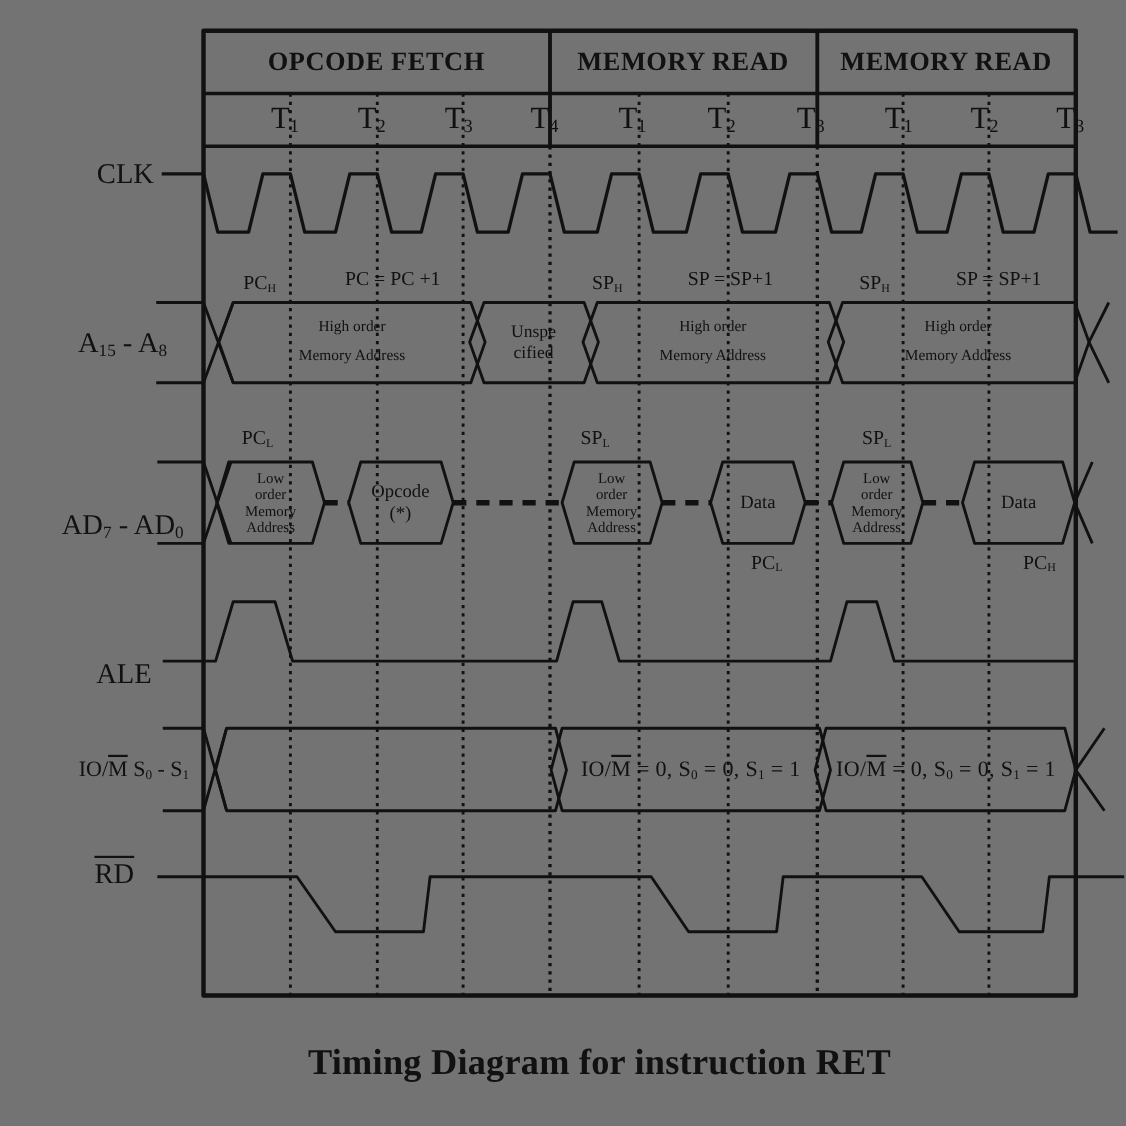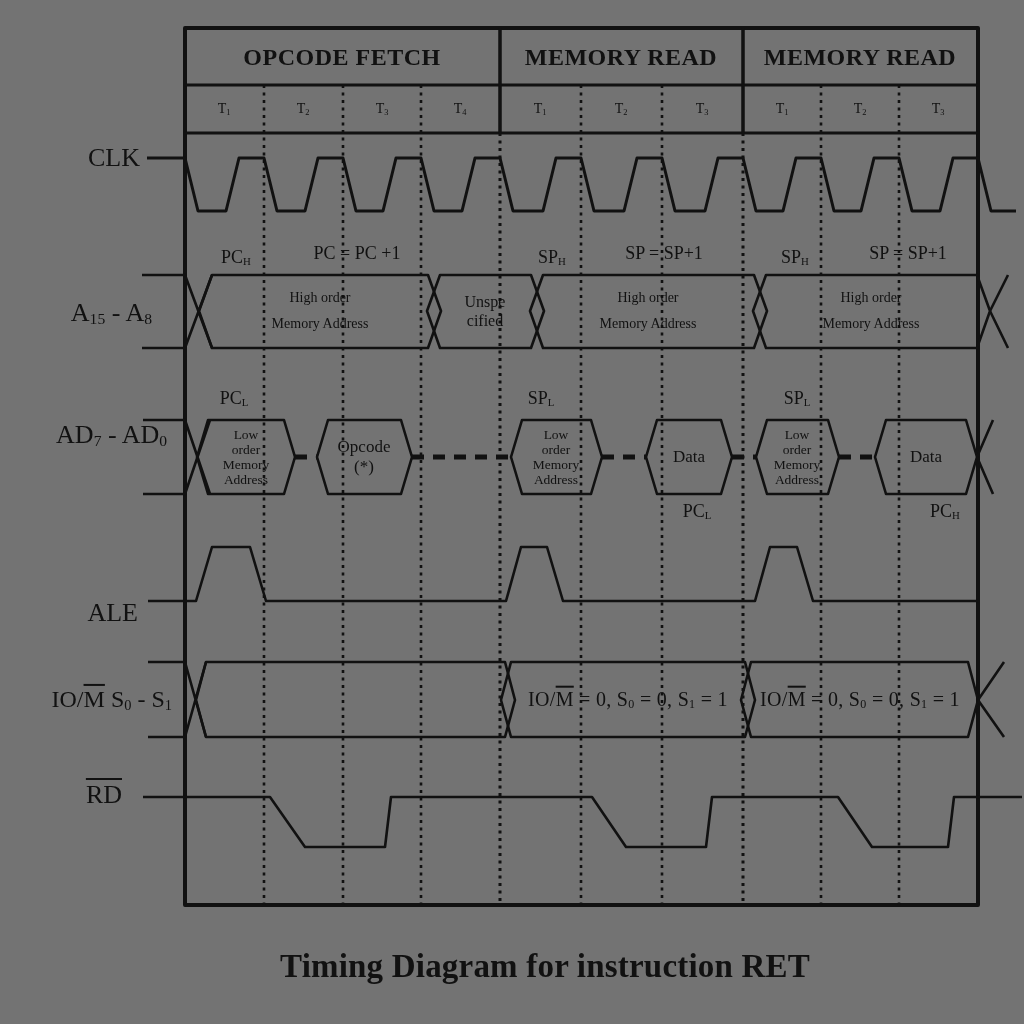--- a/index.html
+++ b/index.html
@@ -4,23 +4,23 @@
 <style>
   html,body{margin:0;padding:0;background:#fff;}
   #stage{position:relative;width:1024px;height:1024px;background:#737373;overflow:hidden;
          font-family:Liberation Serif, serif;color:#111;}
   #stage svg{position:absolute;left:0;top:0;}
   .txt{position:absolute;white-space:nowrap;color:#111;}
   .center{transform:translate(-50%,-50%);text-align:center;}
   .hcenter{transform:translateX(-50%);text-align:center;}
   .rightanchor{transform:translate(-100%,-50%);text-align:right;}
   .cycle-label{font-size:24px;font-weight:bold;letter-spacing:.5px;}
-  .tstate{font-size:14px;}
+  .tstate{font-size:28px;margin-left:35px;}
   .siglabel{font-size:26px;}
-  .siglabel-sm{font-size:24px;}
+  .siglabel-sm{font-size:20px;}
   .anno{font-size:18px;}
   .busbig{font-size:14px;line-height:26px;white-space:nowrap;}
   .busmed{font-size:16px;line-height:19px;}
   .bustiny{font-size:13.5px;line-height:15px;}
   .busdata{font-size:17px;line-height:20px;}
   .iomtext{font-size:20px;letter-spacing:.3px;}
   .caption{font-size:33px;font-weight:bold;letter-spacing:.2px;}
   .sub{font-size:.6em;vertical-align:-0.22em;}
   .ov{text-decoration:overline;}
 </style>
@@ -86,21 +86,21 @@
   <div class="txt center tstate" style="left:460px;top:109px"><span>T</span><span class="sub">4</span></div>
   <div class="txt center tstate" style="left:540px;top:109px"><span>T</span><span class="sub">1</span></div>
   <div class="txt center tstate" style="left:621px;top:109px"><span>T</span><span class="sub">2</span></div>
   <div class="txt center tstate" style="left:702px;top:109px"><span>T</span><span class="sub">3</span></div>
   <div class="txt center tstate" style="left:782px;top:109px"><span>T</span><span class="sub">1</span></div>
   <div class="txt center tstate" style="left:860px;top:109px"><span>T</span><span class="sub">2</span></div>
   <div class="txt center tstate" style="left:938px;top:109px"><span>T</span><span class="sub">3</span></div>
 
   <div class="txt rightanchor siglabel" style="left:140px;top:158px">CLK</div>
   <div class="txt rightanchor siglabel" style="left:152px;top:313px"><span>A</span><span class="sub">15</span><span> - A</span><span class="sub">8</span></div>
-  <div class="txt rightanchor siglabel" style="left:167px;top:435px"><span>AD</span><span class="sub">7</span><span> - AD</span><span class="sub">0</span></div>
+  <div class="txt rightanchor siglabel" style="left:167px;top:478px"><span>AD</span><span class="sub">7</span><span> - AD</span><span class="sub">0</span></div>
   <div class="txt rightanchor siglabel" style="left:138px;top:613px">ALE</div>
   <div class="txt rightanchor siglabel-sm" style="left:172px;top:700px"><span>IO/</span><span class="ov">M</span><span> S</span><span class="sub">0</span><span> - S</span><span class="sub">1</span></div>
   <div class="txt rightanchor siglabel" style="left:122px;top:795px"><span class="ov">RD</span></div>
 
   <div class="txt hcenter anno" style="left:236px;top:247px"><span>PC</span><span class="sub">H</span></div>
   <div class="txt hcenter anno" style="left:357px;top:243px"><span>PC = PC +1</span></div>
   <div class="txt hcenter anno" style="left:552px;top:247px"><span>SP</span><span class="sub">H</span></div>
   <div class="txt hcenter anno" style="left:664px;top:243px"><span>SP = SP+1</span></div>
   <div class="txt hcenter anno" style="left:795px;top:247px"><span>SP</span><span class="sub">H</span></div>
   <div class="txt hcenter anno" style="left:908px;top:243px"><span>SP = SP+1</span></div>

